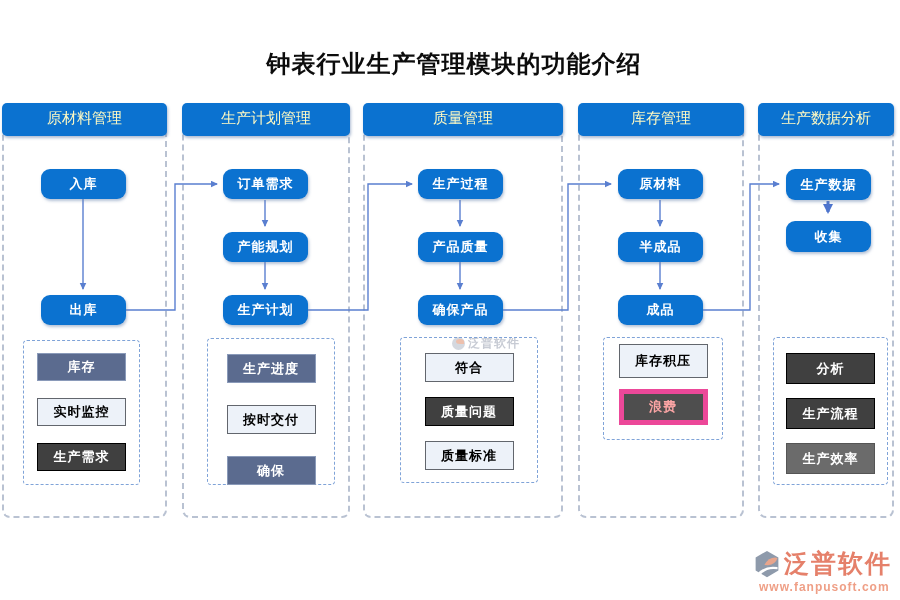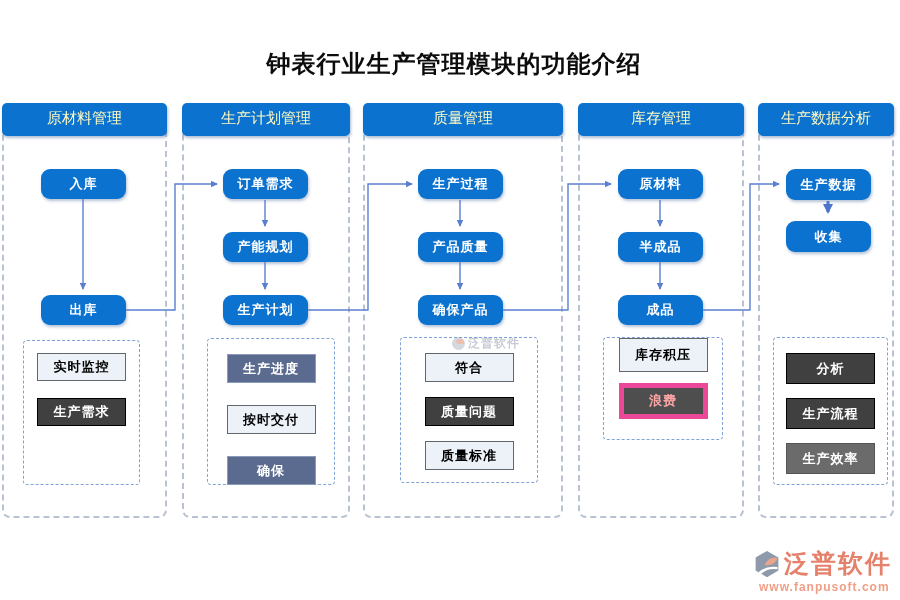--- a/index.html
+++ b/index.html
@@ -136,37 +136,38 @@
 <div class="node" style="left:418px;top:295px">确保产品</div>
 
 <div class="node" style="left:618px;top:169px">原材料</div>
 <div class="node" style="left:618px;top:232px">半成品</div>
 <div class="node" style="left:618px;top:295px">成品</div>
 
 <div class="node" style="left:786px;top:169px;height:31px;line-height:31px">生产数据</div>
 <div class="node" style="left:786px;top:221px;height:31px;line-height:31px">收集</div>
 
 <div class="subwrap" style="left:23px;top:340px;width:117px;height:145px;padding-top:12px;gap:17px">
+  <div class="sub slate" style="height:28px">库存</div>
   <div class="sub light" style="height:28px">实时监控</div>
   <div class="sub black" style="height:28px">生产需求</div>
 </div>
 
 <div class="subwrap" style="left:207px;top:338px;width:128px;height:147px;padding-top:15px;gap:22px">
   <div class="sub slate">生产进度</div>
   <div class="sub light">按时交付</div>
   <div class="sub slate">确保</div>
 </div>
 
 <div class="subwrap" style="left:400px;top:337px;width:138px;height:146px;padding-top:15px;gap:15px">
   <div class="sub light">符合</div>
   <div class="sub black">质量问题</div>
   <div class="sub light">质量标准</div>
 </div>
 
-<div class="subwrap" style="left:603px;top:337px;width:120px;height:103px;padding-top:0;gap:11px">
+<div class="subwrap" style="left:603px;top:337px;width:120px;height:103px;padding-top:6px;gap:11px">
   <div class="sub light" style="height:34px">库存积压</div>
   <div class="sub darkgray" style="height:36px">浪费</div>
 </div>
 
 <div class="subwrap" style="left:773px;top:337px;width:115px;height:148px;padding-top:15px;gap:14px">
   <div class="sub black" style="height:31px">分析</div>
   <div class="sub black" style="height:31px">生产流程</div>
   <div class="sub gray" style="height:31px">生产效率</div>
 </div>
 

